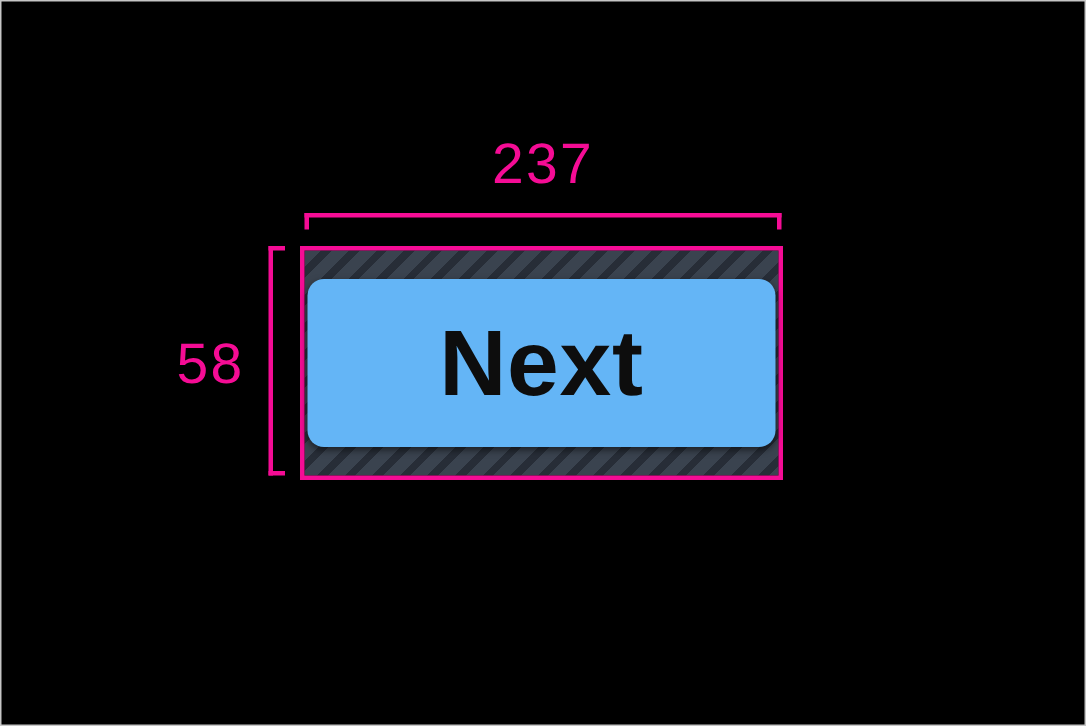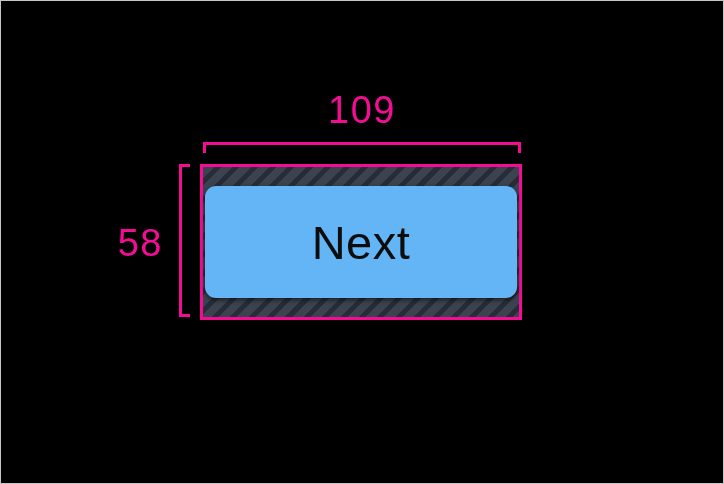--- a/index.html
+++ b/index.html
@@ -87,32 +87,32 @@
     background: var(--button_fill, #64b5f6);
     box-shadow: 0 2px 5px rgba(0, 0, 0, 0.55);
     display: flex;
     align-items: center;
     justify-content: center;
     cursor: pointer;
     border: none;
   }
   .next-button .label {
     color: var(--button_text, #0d0d0d);
-    font-size: 47px;
+    font-size: 62px;
     line-height: 47px;
-    font-weight: 400;
+    font-weight: 700;
     letter-spacing: 0.5px;
   }
 </style>
 </head>
 <body>
 
 <div class="frame">
 
-  <div class="dim-label width">109</div>
+  <div class="dim-label width">237</div>
   <div class="bracket horizontal"></div>
 
   <div class="dim-label height">58</div>
   <div class="bracket vertical"></div>
 
   <div class="widget-box">
     <button class="next-button">
       <span class="label">Next</span>
     </button>
   </div>

